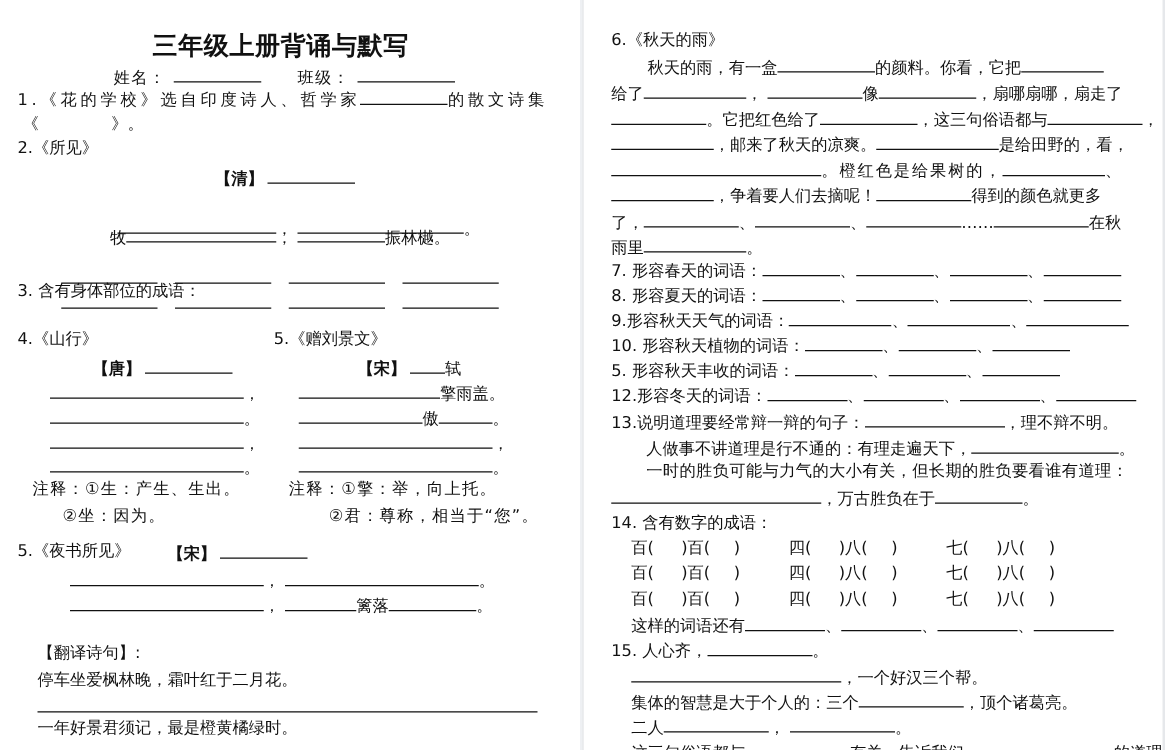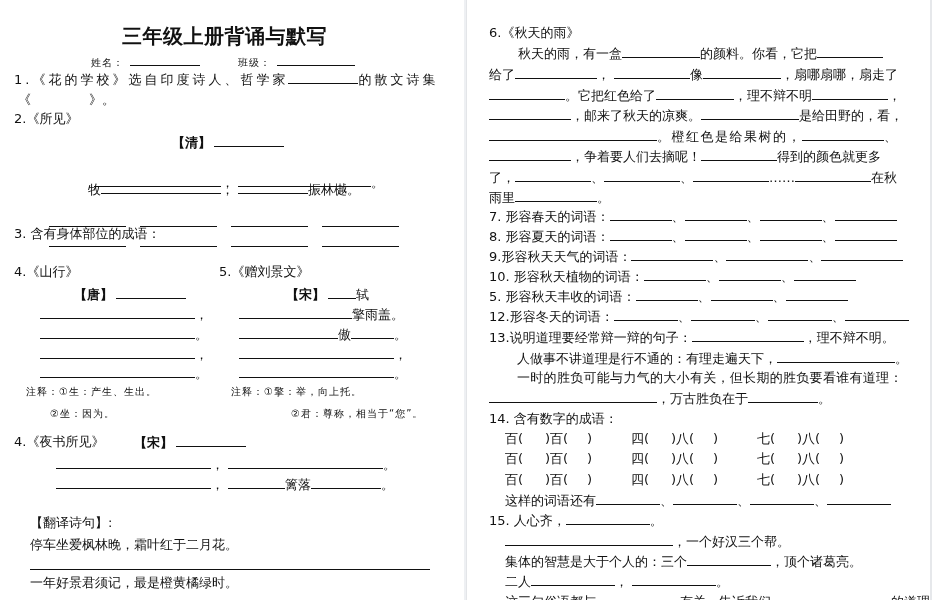--- a/index.html
+++ b/index.html
@@ -5,21 +5,21 @@
   * { box-sizing: border-box; margin: 0; padding: 0; }
   html, body { width: 932px; height: 600px; overflow: hidden; background: #ffffff; }
   body { position: relative; font-family: "DejaVu Sans", "Liberation Sans", sans-serif; color: #111; }
   .page { position: absolute; top: 0; height: 600px; background: #fff; overflow: hidden; }
   #page-left { left: 0; width: 464px; }
   #page-right { left: 467px; width: 463px; }
   .gutter { position: absolute; left: 456px; top: 0; width: 11px; height: 600px; background: #eef0f3; border-left: 1px solid #e3e5e8; border-right: 1px solid #e3e5e8; }
   .right-edge { position: absolute; left: 929px; top: 0; width: 3px; height: 600px; background: #e6e8eb; }
   .ln { position: absolute; white-space: nowrap; font-size: 13px; line-height: 16px; }
   .title { font-size: 20px; font-weight: bold; line-height: 24px; letter-spacing: 0.5px; }
-  .small { font-size: 10px; letter-spacing: 1px; }
+  .small { font-size: 13px; letter-spacing: 1px; }
   .wide { letter-spacing: 3px; }
   .b { display: inline-block; border-bottom: 1px solid #111; height: 13px; vertical-align: baseline; }
   .bold { font-weight: bold; }
   .paren { display: inline-block; }
 </style>
 </head>
 <body>
 
 <div class="gutter"></div>
 <div class="right-edge"></div>
@@ -73,44 +73,44 @@
 
   <div class="ln" style="left:219px;top:264px;">5.《赠刘景文》</div>
   <div class="ln" style="left:286px;top:286px;">
     <span class="bold">【宋】</span><span class="b" style="width:28px;margin-left:3px;"></span><span>轼</span>
   </div>
   <div class="ln" style="left:239px;top:306px;"><span class="b" style="width:113px;"></span><span>擎雨盖。</span></div>
   <div class="ln" style="left:239px;top:326px;"><span class="b" style="width:99px;"></span><span>傲</span><span class="b" style="width:43px;"></span><span>。</span></div>
   <div class="ln" style="left:239px;top:346px;"><span class="b" style="width:155px;"></span><span>，</span></div>
   <div class="ln" style="left:239px;top:365px;"><span class="b" style="width:155px;"></span><span>。</span></div>
   <div class="ln small" style="left:231px;top:384px;">注释：①擎：举，向上托。</div>
-  <div class="ln small" style="left:263px;top:406px;margin-left:28px;">②君：尊称，相当于“您”。</div>
+  <div class="ln small" style="left:263px;top:406px;">②君：尊称，相当于“您”。</div>
 
-  <div class="ln" style="left:14px;top:434px;">4.《夜书所见》</div>
+  <div class="ln" style="left:14px;top:434px;">5.《夜书所见》</div>
   <div class="ln" style="left:134px;top:434px;">
     <span class="bold">【宋】</span><span class="b" style="width:70px;margin-left:3px;"></span>
   </div>
   <div class="ln" style="left:56px;top:456px;">
     <span class="b" style="width:155px;"></span><span>，</span><span class="b" style="width:155px;margin-left:4px;"></span><span>。</span>
   </div>
   <div class="ln" style="left:56px;top:476px;">
     <span class="b" style="width:155px;"></span><span>，</span><span class="b" style="width:57px;margin-left:4px;"></span><span>篱落</span><span class="b" style="width:70px;"></span><span>。</span>
   </div>
 
   <div class="ln bold" style="left:30px;top:515px;font-weight:normal;">【翻译诗句】:</div>
   <div class="ln" style="left:30px;top:537px;">停车坐爱枫林晚，霜叶红于二月花。</div>
   <div class="ln" style="left:30px;top:557px;"><span class="b" style="width:400px;"></span></div>
   <div class="ln" style="left:30px;top:575px;">一年好景君须记，最是橙黄橘绿时。</div>
 </div>
 
 <div class="page" id="page-right">
   <div class="ln" style="left:22px;top:25px;">6.《秋天的雨》</div>
   <div class="ln" style="left:51px;top:45px;"><span>秋天的雨，有一盒</span><span class="b" style="width:78px;"></span><span>的颜料。你看，它把</span><span class="b" style="width:66px;"></span></div>
   <div class="ln" style="left:22px;top:66px;"><span>给了</span><span class="b" style="width:82px;"></span><span>，</span><span class="b" style="width:76px;margin-left:4px;"></span><span>像</span><span class="b" style="width:78px;"></span><span>，扇哪扇哪，扇走了</span></div>
-  <div class="ln" style="left:22px;top:87px;"><span class="b" style="width:76px;"></span><span>。它把红色给了</span><span class="b" style="width:78px;"></span><span>，理不辩不明</span><span class="b" style="width:76px;"></span><span>，</span></div>
+  <div class="ln" style="left:22px;top:87px;"><span class="b" style="width:76px;"></span><span>。它把红色给了</span><span class="b" style="width:78px;"></span><span>，这三句俗语都与</span><span class="b" style="width:76px;"></span><span>，</span></div>
   <div class="ln" style="left:22px;top:107px;"><span class="b" style="width:82px;"></span><span>，邮来了秋天的凉爽。</span><span class="b" style="width:98px;"></span><span>是给田野的，看，</span></div>
   <div class="ln" style="left:22px;top:128px;"><span class="b" style="width:168px;"></span><span style="letter-spacing:1.5px;">。橙红色是给果树的，</span><span class="b" style="width:82px;"></span><span>、</span></div>
   <div class="ln" style="left:22px;top:148px;"><span class="b" style="width:82px;"></span><span>，争着要人们去摘呢！</span><span class="b" style="width:76px;"></span><span>得到的颜色就更多</span></div>
   <div class="ln" style="left:22px;top:169px;"><span>了，</span><span class="b" style="width:76px;"></span><span>、</span><span class="b" style="width:76px;"></span><span>、</span><span class="b" style="width:76px;"></span><span>……</span><span class="b" style="width:76px;"></span><span>在秋</span></div>
   <div class="ln" style="left:22px;top:189px;"><span>雨里</span><span class="b" style="width:82px;"></span><span>。</span></div>
 
   <div class="ln" style="left:22px;top:208px;"><span>7. 形容春天的词语：</span><span class="b" style="width:62px;"></span><span>、</span><span class="b" style="width:62px;"></span><span>、</span><span class="b" style="width:62px;"></span><span>、</span><span class="b" style="width:62px;"></span></div>
   <div class="ln" style="left:22px;top:228px;"><span>8. 形容夏天的词语：</span><span class="b" style="width:62px;"></span><span>、</span><span class="b" style="width:62px;"></span><span>、</span><span class="b" style="width:62px;"></span><span>、</span><span class="b" style="width:62px;"></span></div>
   <div class="ln" style="left:22px;top:248px;"><span>9.形容秋天天气的词语：</span><span class="b" style="width:82px;"></span><span>、</span><span class="b" style="width:82px;"></span><span>、</span><span class="b" style="width:82px;"></span></div>
   <div class="ln" style="left:22px;top:268px;"><span>10. 形容秋天植物的词语：</span><span class="b" style="width:62px;"></span><span>、</span><span class="b" style="width:62px;"></span><span>、</span><span class="b" style="width:62px;"></span></div>

